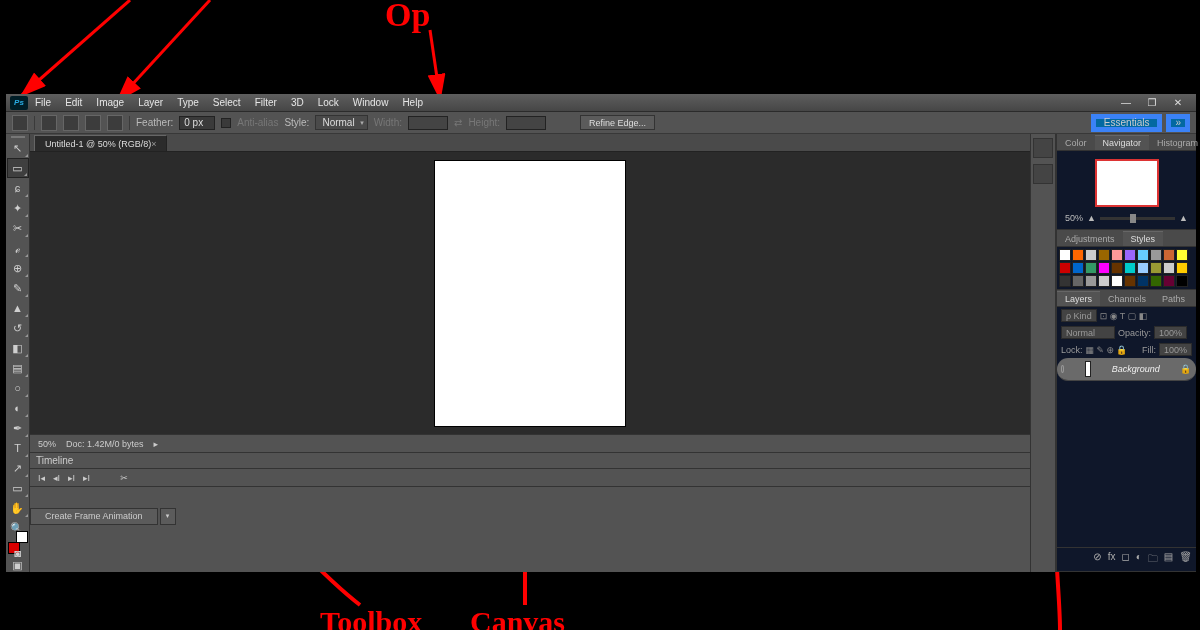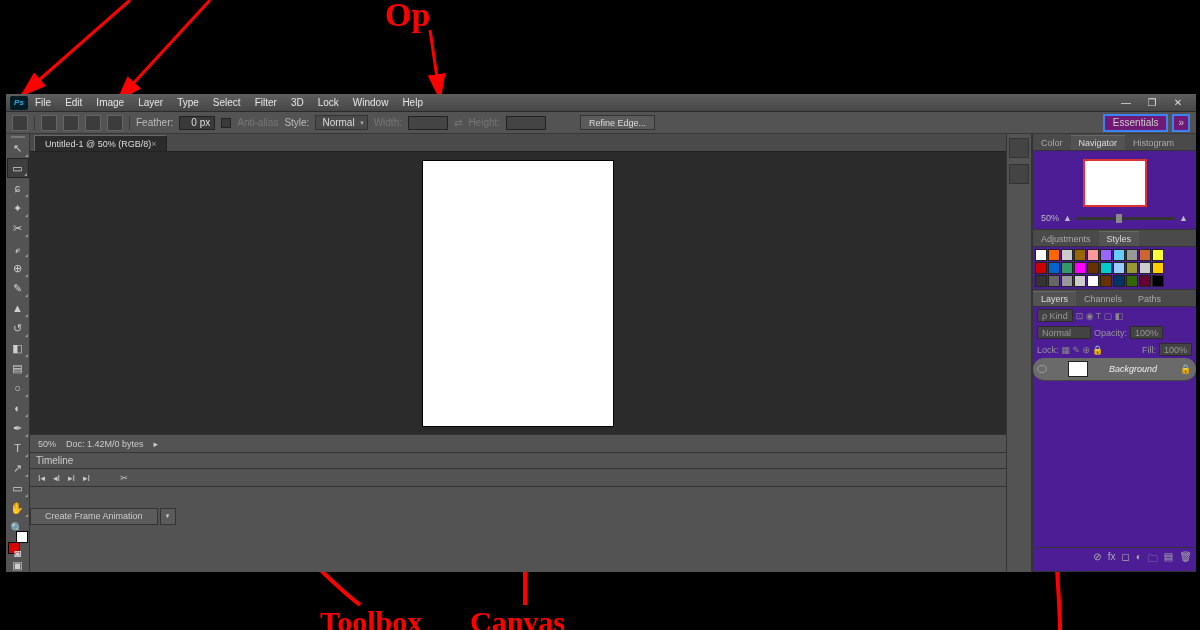--- a/index.html
+++ b/index.html
@@ -13,27 +13,27 @@
   .ps-logo span { color:#29abe2; font-size:8px; font-weight:bold; font-style:italic; }
   .menu-item { padding: 0 7px; font-size: 10px; color:#e6e6e6; cursor:pointer;text-align:center; }
   .win-controls { margin-left:auto; display:flex; gap:6px; padding-right:4px; }
   .win-btn { width:20px; height:12px; display:flex; align-items:center; justify-content:center; color:#ddd; cursor:pointer; font-size:10px; }
 
   
   .optionsbar { height: 22px; background:#535353; border-bottom:1px solid #383838; display:flex; align-items:center; padding:0 6px; gap:6px; }
   .ob-ico { width:16px; height:16px; background:#3c3c3c; border:1px solid #666; }
   .ob-sep { width:1px; height:14px; background:#3a3a3a; }
   .ob-label { color:#bbb; font-size:10px; }
-  .ob-input { background:#3a3a3a; border:1px solid #222; color:#ddd; font-size:10px; padding:1px 4px; width:36px; height:14px;text-align:right; }
+  .ob-input { background:#3a3a3a; border:1px solid #222; color:#ddd; font-size:10px; padding:1px 4px; width:36px; height:14px; }
   .ob-check { width:10px; height:10px; background:#3a3a3a; border:1px solid #222; display:inline-block; }
   .ob-select { background:#4a4a4a; border:1px solid #333; color:#ddd; font-size:10px; height:15px; display:flex; align-items:center; padding:0 12px 0 6px; position:relative; }
   .ob-select::after { content:"▾"; position:absolute; right:3px; font-size:7px; color:#aaa; }
   .ob-button { background:#5b5b5b; border:1px solid #333; color:#ddd; font-size:9px; padding:1px 8px; height:15px; display:flex; align-items:center; cursor:pointer;margin-left:28px; }
   .ob-right { margin-left:auto; display:flex; align-items:center; gap:4px; }
-  .ob-ess { background:#701a75; border:2px solid #3b82f6; padding:1px 8px; height:18px; display:flex; align-items:center; font-size:10px; cursor:pointer; }
+  .ob-ess { background:#0369a1; border:5px solid #3b82f6; padding:1px 8px; height:18px; display:flex; align-items:center; font-size:10px; cursor:pointer; }
 
   
   .app-body { display:flex; height: calc(100% - 40px); }
 
   
   .toolbox { width:24px; background:#535353; border-right:1px solid #333; display:flex; flex-direction:column; padding-top:2px; }
   .tb-grip { height:6px; display:flex; justify-content:center; align-items:center; }
   .tb-grip span { display:block; width:14px; height:2px; background:#777; }
   .tool { width:22px; height:20px; margin:0 auto; display:flex; align-items:center; justify-content:center; color:#cfcfcf; font-size:11px; cursor:pointer; position:relative; }
   .tool.selected { background:#3f3f3f; border:1px solid #222; }
@@ -58,21 +58,21 @@
   .tl-controls { height:18px; border-bottom:1px solid #333; display:flex; align-items:center; gap:8px; padding:0 8px; color:#aaa; font-size:9px; }
   .tl-btn { cursor:pointer; color:#ccc; }
   .create-anim { border:1px solid #333; background:#5b5b5b; padding:2px 14px; font-size:9px; cursor:pointer; display:flex; align-items:center; }
   .create-anim-dd { border:1px solid #333; background:#5b5b5b; width:16px; height:17px; display:flex; align-items:center; justify-content:center; font-size:7px; cursor:pointer; margin-left:2px; }
 
   
   .icon-strip { width:26px; background:#535353; border-left:1px solid #333; border-right:1px solid #333; padding-top:4px; display:flex; flex-direction:column; align-items:center; gap:6px; }
   .strip-ico { width:20px; height:20px; background:#444; border:1px solid #333; cursor:pointer; }
 
   
-  .right-panels { width:164px; background:#4c1d95; border-left:1px solid #333; display:flex; flex-direction:column; }
+  .right-panels { width:140px; background:#0f172a; border-left:1px solid #333; display:flex; flex-direction:column; }
   .panel { border-bottom:1px solid #333; }
   .panel-tabs { height:17px; background:#4a4a4a; display:flex; align-items:flex-end; border-bottom:1px solid #333; }
   .ptab { padding:2px 8px; font-size:9px; color:#aaa; cursor:pointer; }
   .ptab.active { background:#535353; color:#ddd; border-top:1px solid #666; }
   .panel-body { padding:4px; font-size:9px; color:#bbb; }
 
   .nav-preview { width:64px; height:48px; background:#fff; border:2px solid #d33; margin:4px auto; }
   .nav-zoom-row { display:flex; align-items:center; gap:4px; padding:2px 4px; font-size:9px; }
   .nav-slider { flex:1; height:3px; background:#333; position:relative; }
   .nav-slider .thumb { position:absolute; left:40%; top:-3px; width:6px; height:9px; background:#888; }

